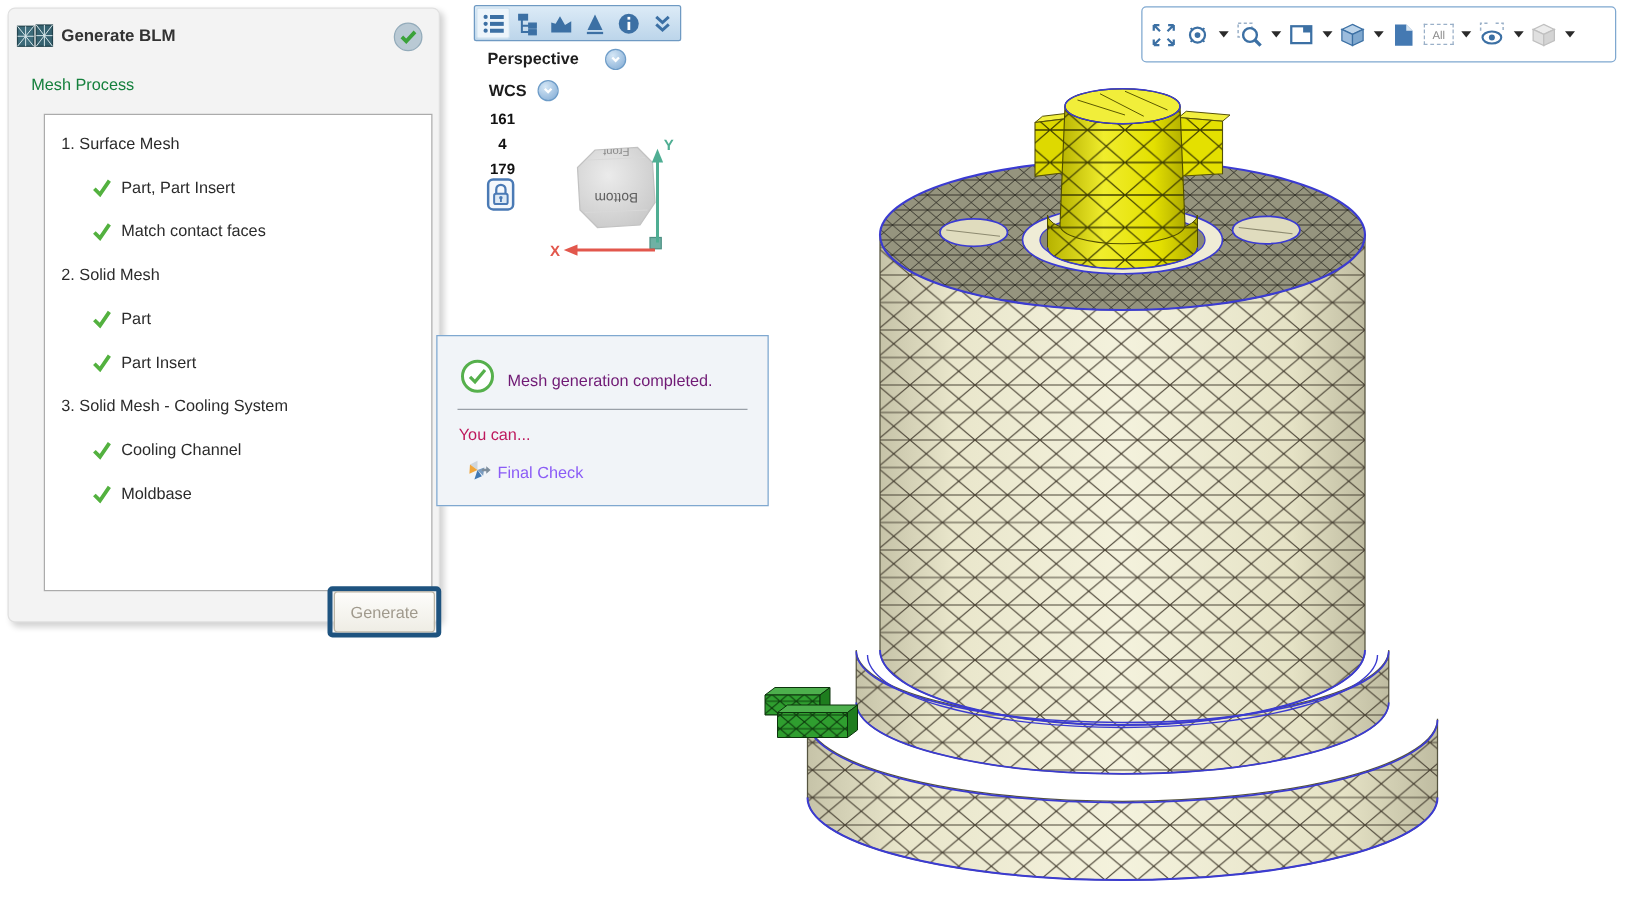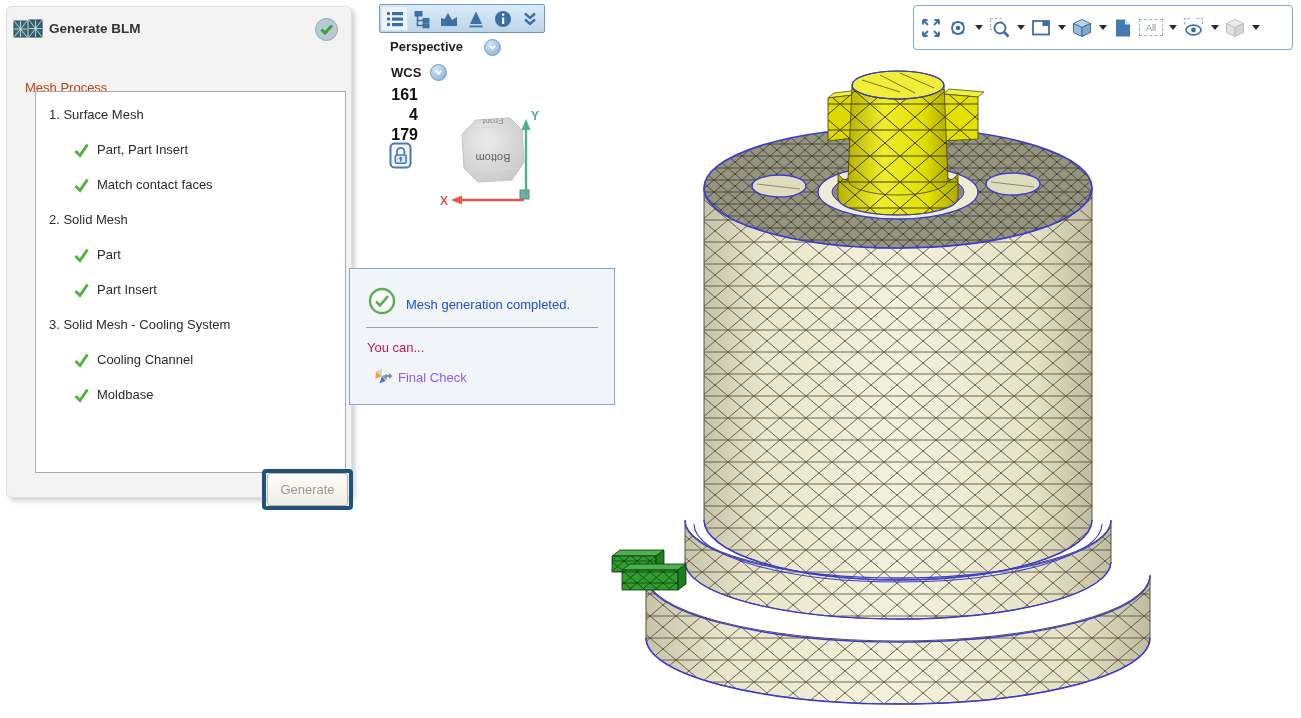--- a/index.html
+++ b/index.html
@@ -8,21 +8,21 @@
   .app { position:relative; width:1301px; height:718px; background:#fff; }
   .abs { position:absolute; }
 
   
   .left-panel { left:6px; top:6px; width:346px; height:492px; background:#f3f3f3;
     border:1px solid #e0e0e0; border-radius:6px; box-shadow:3px 3px 5px rgba(0,0,0,.18);padding-left:34px; }
   .panel-header { position:absolute; left:0; top:0; width:100%; height:44px; }
   .panel-header .blm-ic { position:absolute; left:6px; top:10px; }
   .panel-title { position:absolute; left:42px; top:14px; font-size:13.5px; font-weight:700; color:#333; }
   .panel-status { position:absolute; right:12px; top:10px; }
-  .section-label { position:absolute; left:18px; top:53px; font-size:13px; color:#c2410c;margin-top:20px; }
+  .section-label { position:absolute; left:18px; top:53px; font-size:13px; color:#15803d; }
   .steps-box { position:absolute; left:28px; top:84px; width:311px; height:382px;
     background:#fff; border:1px solid #ababab; padding:12px 0 0 0;
     display:flex; flex-direction:column; row-gap:14px; }
   .step-row { height:21px; display:flex; align-items:center; font-size:13px; color:#2b2b2b; }
   .step-row.head { padding-left:13px; }
   .step-row.sub  { padding-left:37px; }
   .step-row.sub svg { margin-right:7px; flex:0 0 auto; }
   .gen-highlight { position:absolute; left:255px; top:462px; width:91px; height:41px;
     border:4px solid #1e537f; border-radius:4px; display:flex; justify-content:center;
     background:transparent; }
@@ -35,28 +35,28 @@
     background:linear-gradient(#dcebf7,#bcd5ea); border:1px solid #6f9ac3; border-radius:2px; padding:1px; }
   .scene-toolbar .cell { width:27px; height:25px; display:flex; align-items:center; justify-content:center; }
   .scene-toolbar .cell.sel { background:#edf5fb; border:1px solid #cfe2f0; border-radius:2px; }
 
   .ctl-label { font-size:13px; font-weight:700; color:#1d1d1d; }
   .persp-label { left:390px; top:39px; }
   .wcs-label { left:391px; top:65px; }
   .chev-badge { width:17px; height:17px; border-radius:50%;
     background:radial-gradient(circle at 35% 30%, #d5e7f6, #7fa9d3); border:1px solid #6d9cc8;
     display:flex; align-items:center; justify-content:center; }
-  .vals { left:386px; top:85px; width:32px; text-align:right; font-size:16px; font-weight:700;
+  .vals { left:386px; top:85px; width:32px; text-align:center; font-size:12px; font-weight:700;
     color:#111; line-height:20px; }
 
   
   .status-popup { left:349px; top:268px; width:266px; height:137px; background:#f1f4f8;
     border:1px solid #7fa8d0; z-index:6; }
   .sp-check { position:absolute; left:18px; top:18px; }
-  .sp-msg { position:absolute; left:56px; top:28px; font-size:13px; color:#1d4ed8; }
+  .sp-msg { position:absolute; left:56px; top:28px; font-size:13px; color:#701a75; }
   .sp-div { position:absolute; left:16px; right:16px; top:58px; border-top:1px solid #9aa0a8; }
   .sp-prompt { position:absolute; left:17px; top:71px; font-size:13px; color:#be185d; }
   .sp-action { position:absolute; left:24px; top:98px; display:flex; align-items:flex-end; gap:5px;
     font-size:13px; color:#8b5cf6; cursor:pointer; }
 
   
   .view-toolbar { left:913px; top:5px; width:380px; height:45px; background:#fff;
     border:1px solid #7fa8d0; border-radius:4px; display:flex; align-items:center;
     padding:0 6px; gap:5px; z-index:5; }
   .vt-btn { display:flex; align-items:center; justify-content:center; height:24px; cursor:pointer; }

